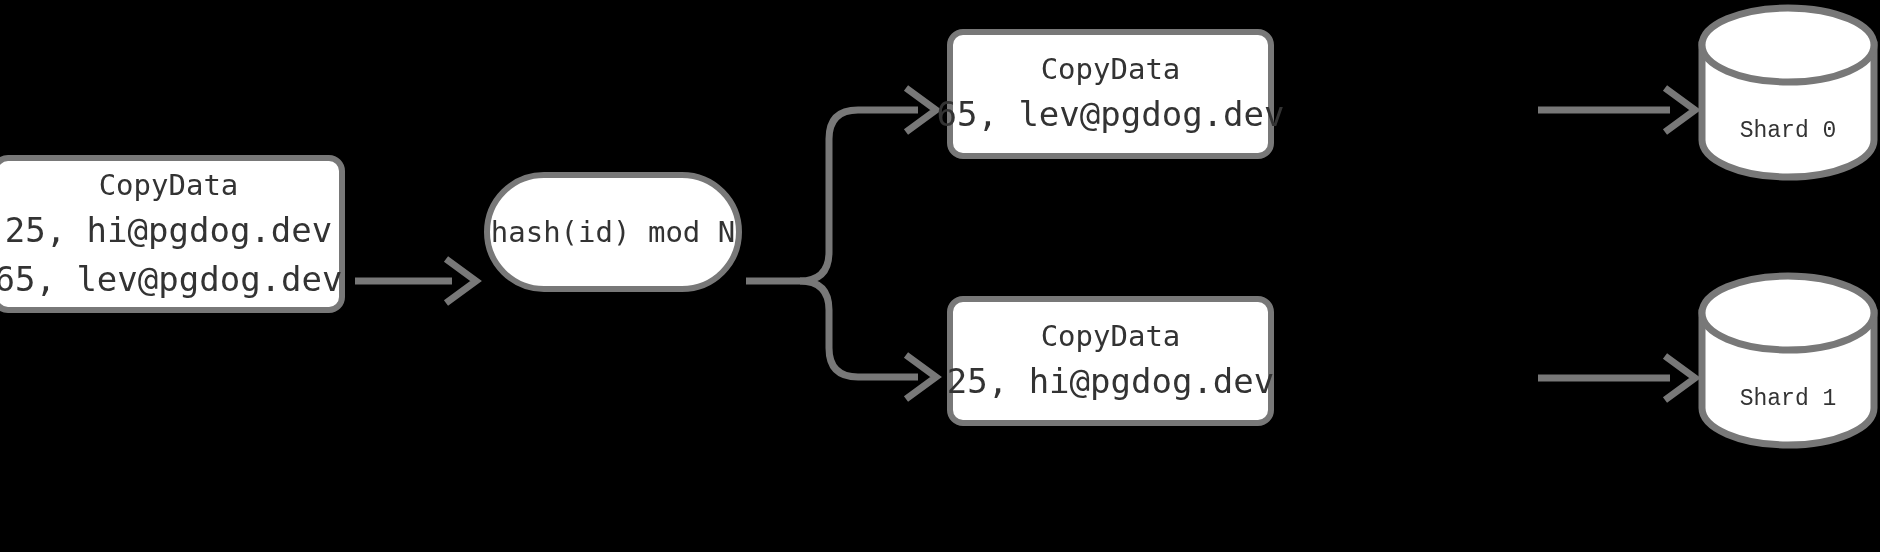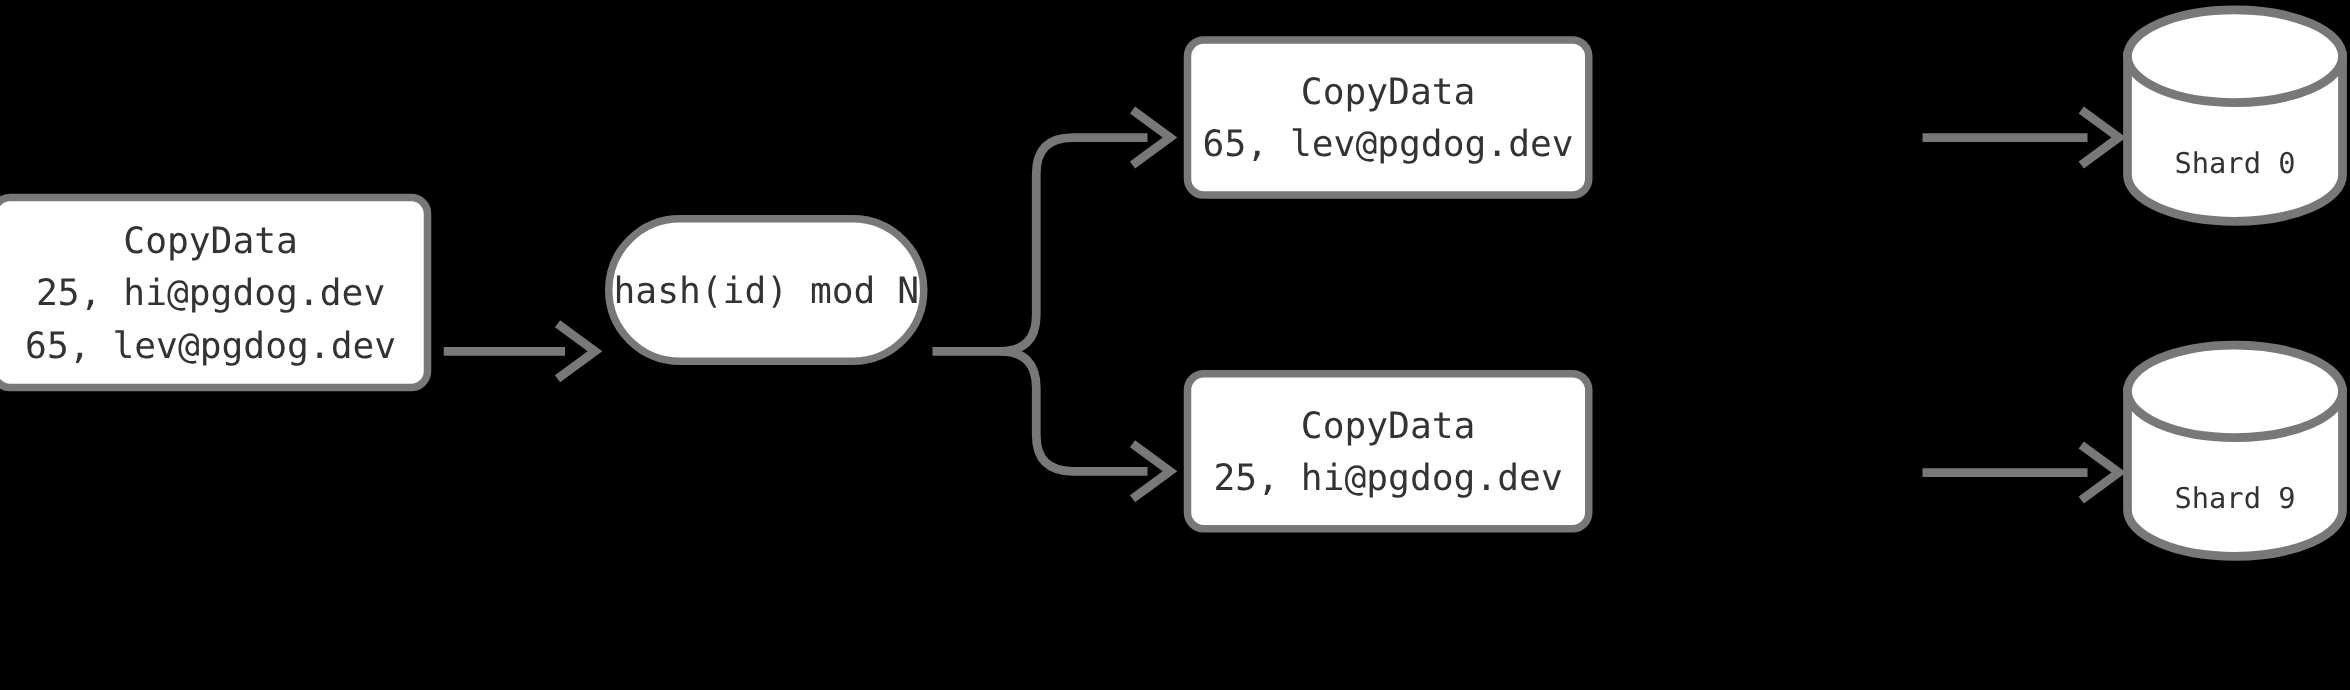--- a/index.html
+++ b/index.html
@@ -49,32 +49,33 @@
   }
   .line-title {
     font-weight: normal;
     font-size: 29px;
     line-height: 1.45;
     letter-spacing: 0px;
     white-space: pre;
   }
   .line-row {
     font-weight: normal;
-    font-size: 29px;
+    font-size: 34px;
     line-height: 1.45;
     letter-spacing: 0px;
     white-space: pre;
   }
   .pill-text {
     font-weight: normal;
     font-size: 29px;
     white-space: pre;
   }
   .shard-wrap {
     position: absolute;
+    font-family: Liberation Mono, monospace;
   }
   .shard-label {
     position: absolute;
     left: 0;
     width: 100%;
     text-align: center;
     font-size: 23px;
     color: #333333;
     white-space: pre;
   }
@@ -144,16 +145,16 @@
   <div class="node-box" style="left:947px; top:296px; width:327px; height:130px;">
     <div class="line-title">CopyData</div>
     <div class="line-row">25, hi@pgdog.dev</div>
   </div>
 
   <div class="shard-wrap" style="left:1702px; top:118px; width:172px; height:34px;">
     <div class="shard-label">Shard 0</div>
   </div>
 
   <div class="shard-wrap" style="left:1702px; top:386px; width:172px; height:34px;">
-    <div class="shard-label">Shard 9</div>
+    <div class="shard-label">Shard 1</div>
   </div>
 
 </div>
 
 </body></html>

